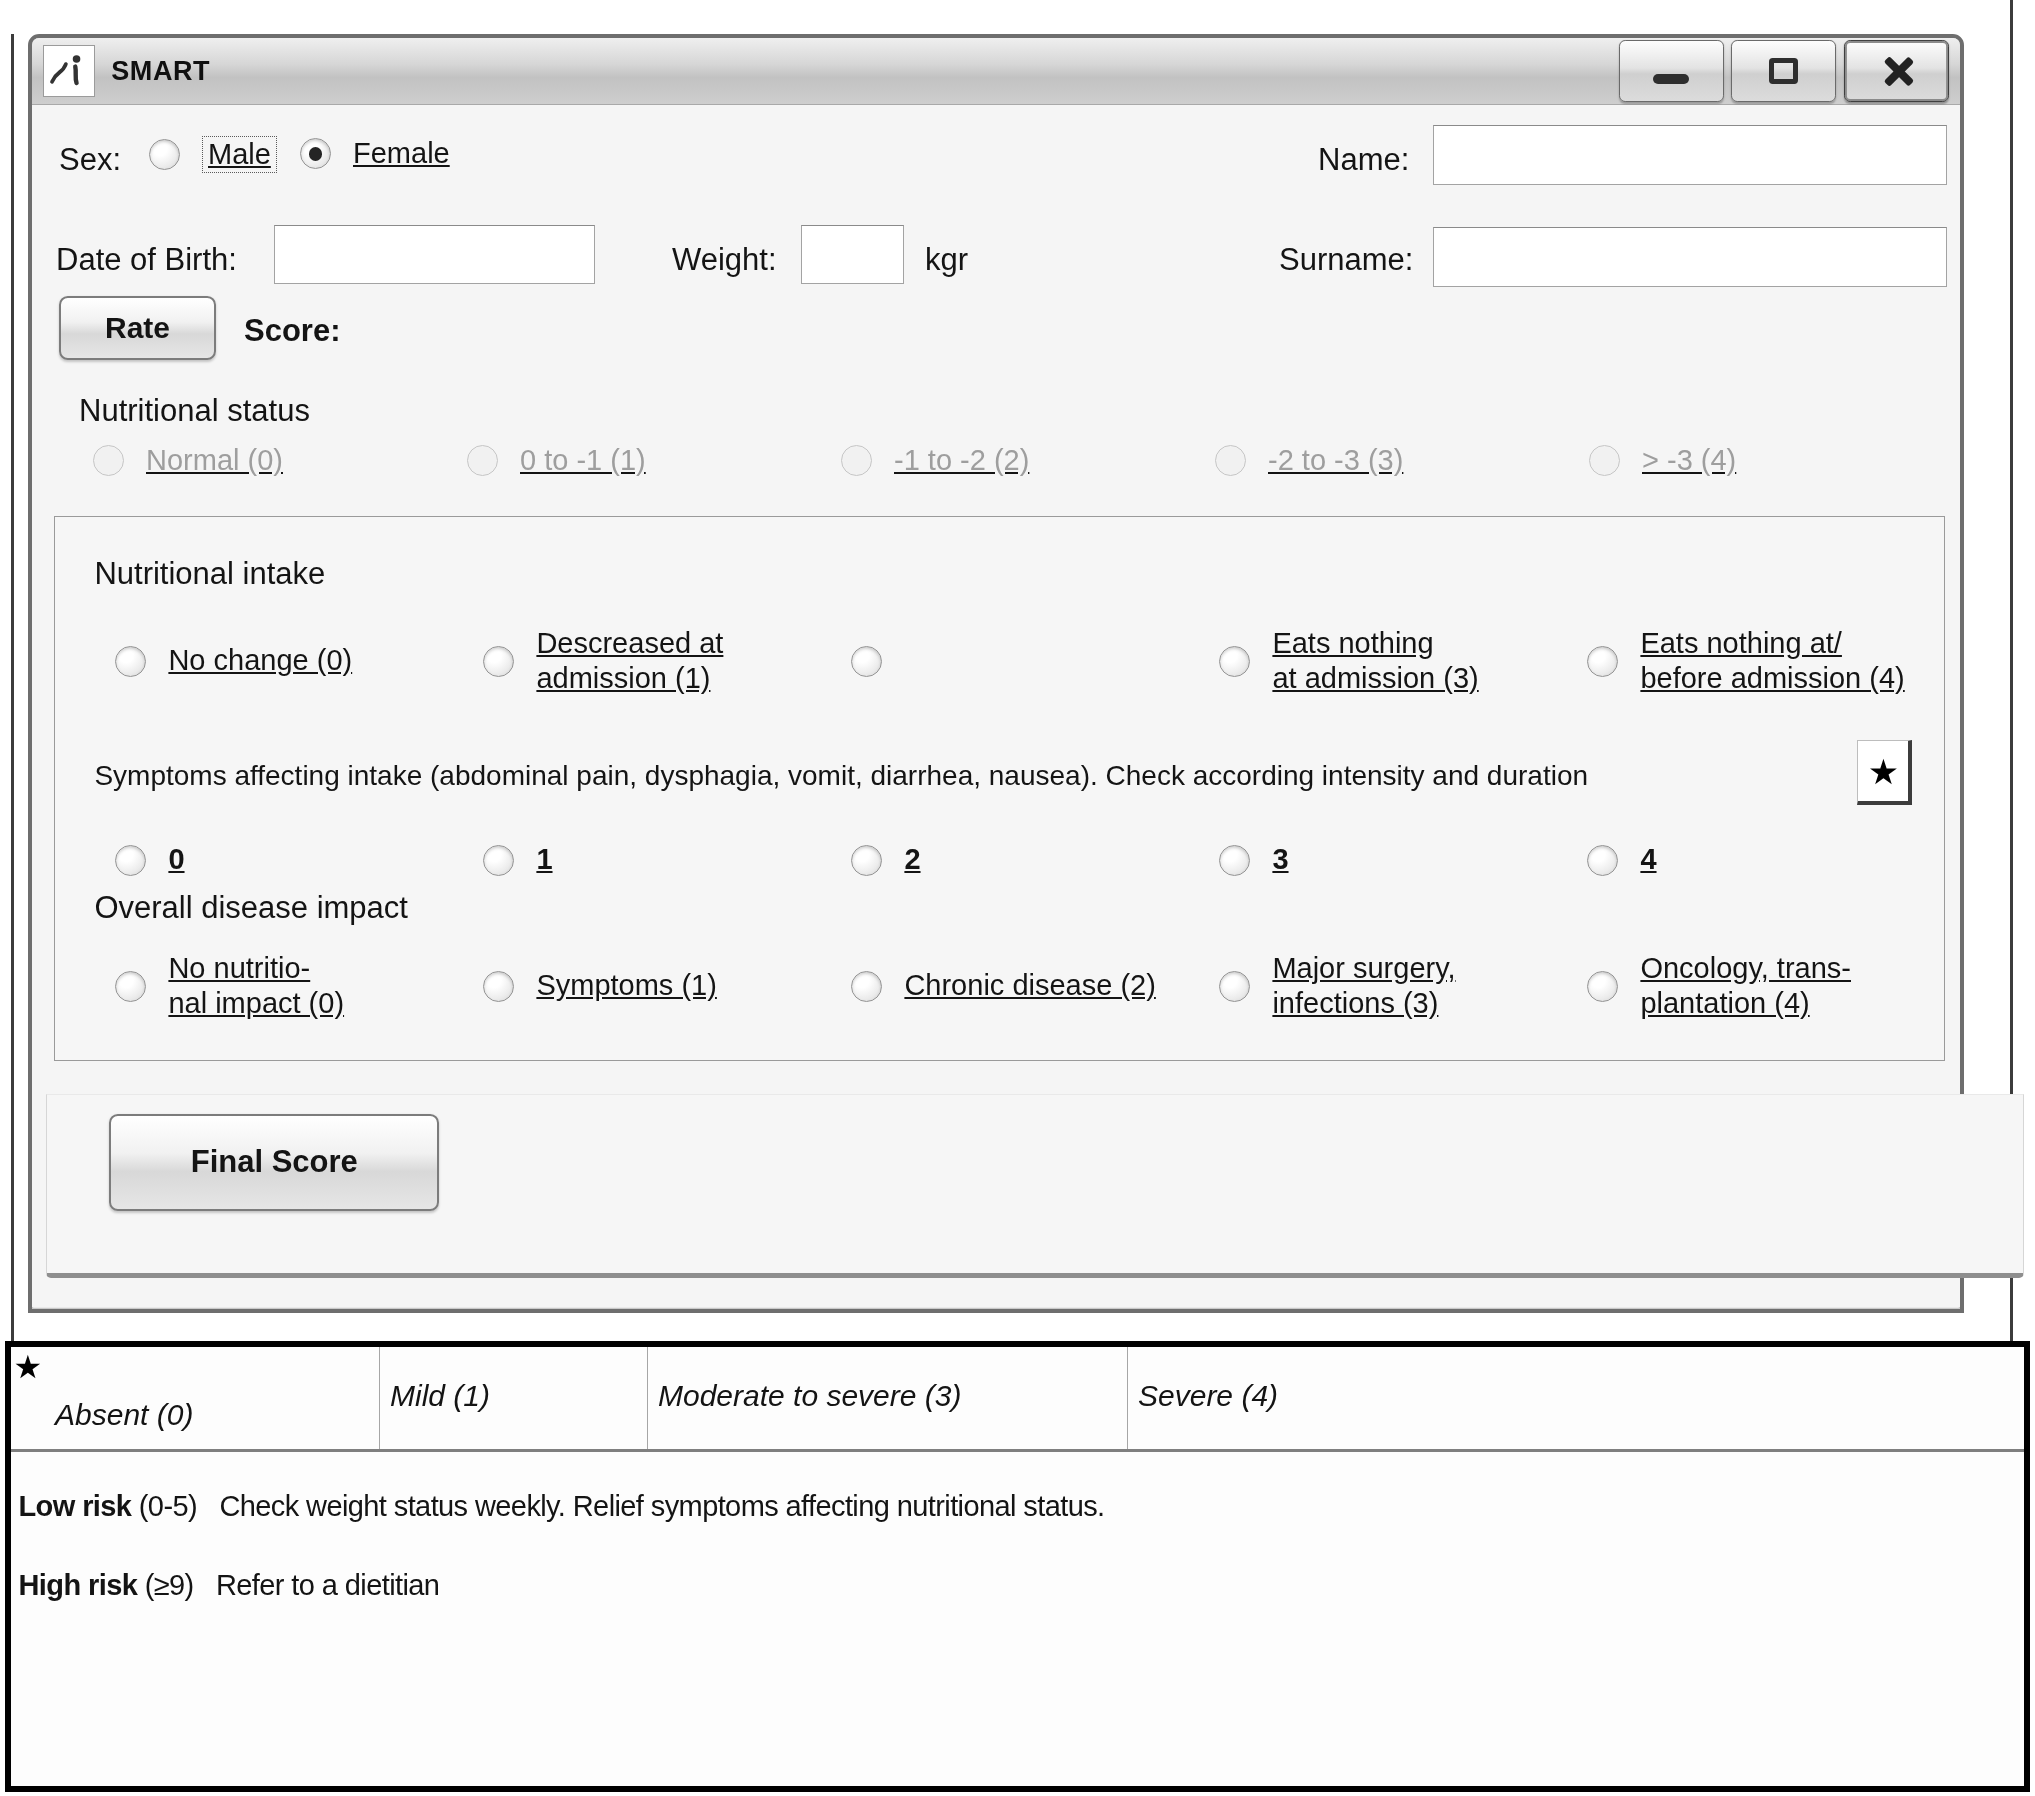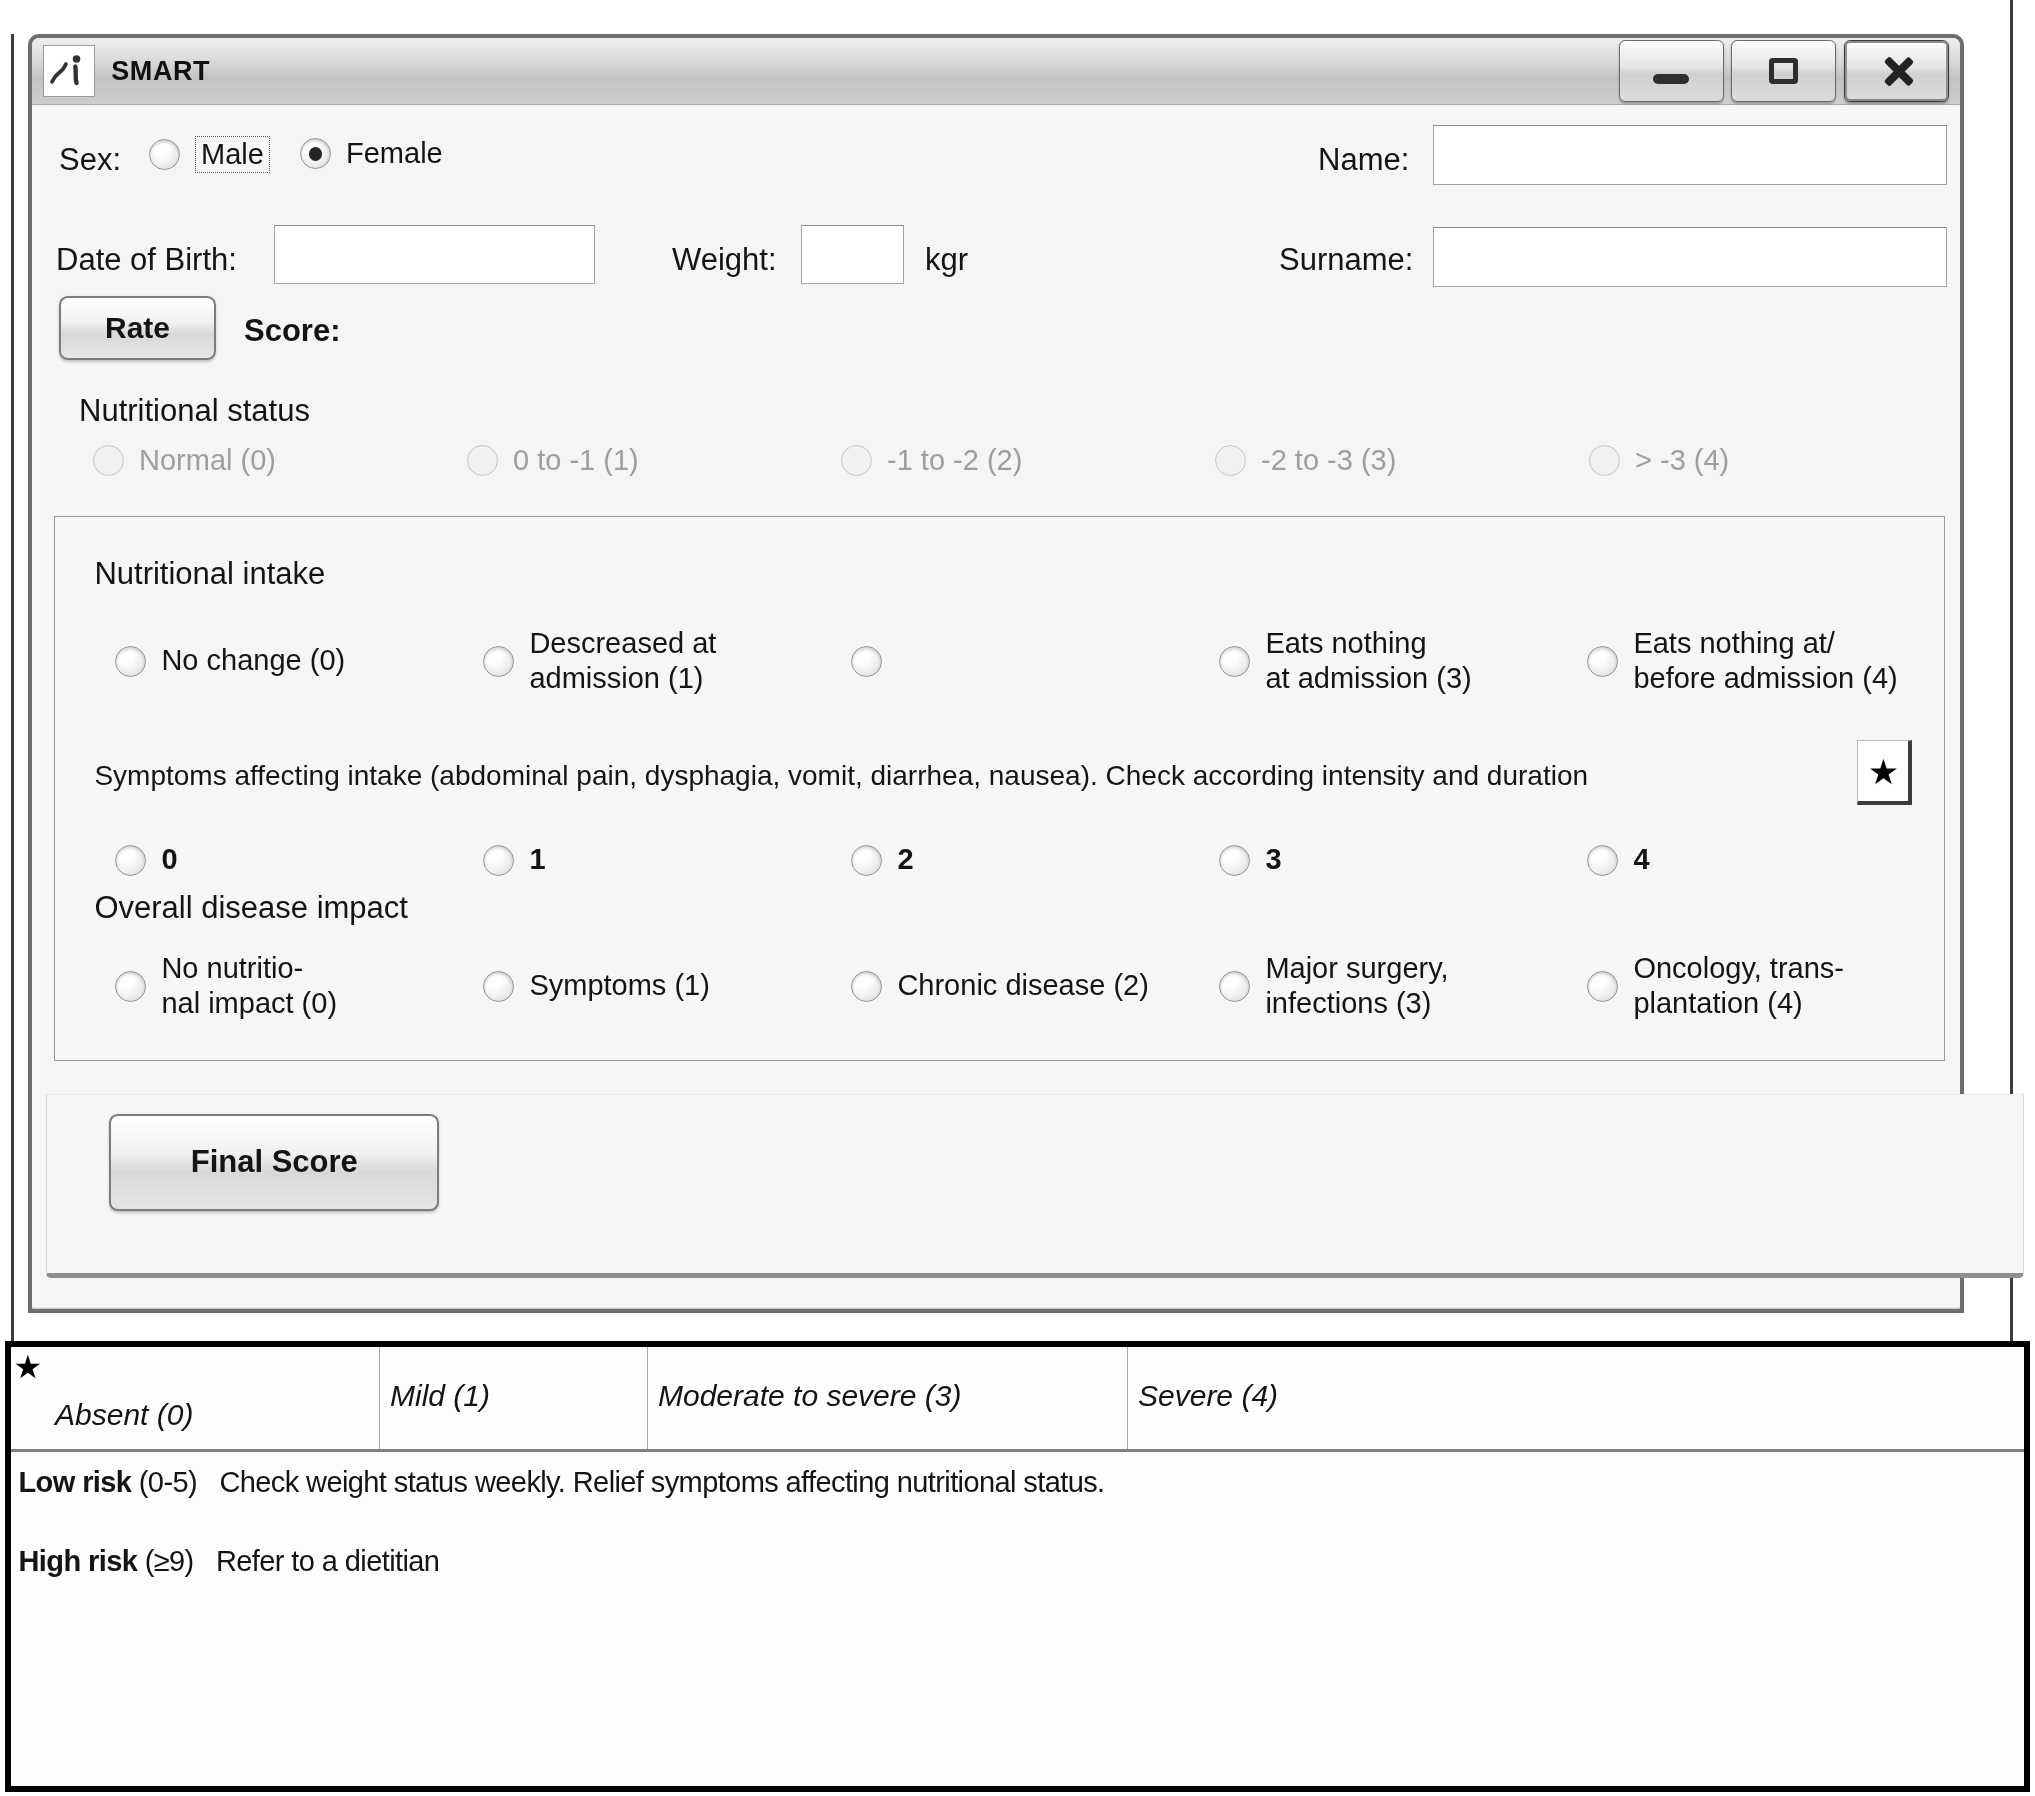--- a/index.html
+++ b/index.html
@@ -46,21 +46,21 @@
 
   
   .radio { flex:0 0 auto; width:31px; height:31px; border-radius:50%;
            border:1.9px solid #949494;
            background:radial-gradient(circle at 35% 30%, #ffffff 25%, #ececec 65%, #d5d5d5);
            box-shadow:inset 0 1.9px 3.1px rgba(0,0,0,.18);
            display:flex; align-items:center; justify-content:center; }
   .radio.checked::after { content:""; width:13.7px; height:13.7px; border-radius:50%; background:#242424; }
   .radio.disabled { border-color:#c6c6c6; background:#f1f1f1; box-shadow:none; }
 
-  .opt { display:flex; align-items:center; gap:15px; }
+  .opt { display:flex; align-items:center; gap:22px;text-decoration:underline; }
   .opt .olabel { font-size:29px; line-height:1.22; }
   .opt .olabel.dim { color:#9e9e9e; }
 
   .row-grid { position:absolute; display:grid; }
 
   .focus-rect { border:1.9px dotted #5a5a5a; padding:0 5px; }
 
   .btn { position:absolute; border:2.5px solid #7c7c7c; border-radius:8.7px;
          background:linear-gradient(#ffffff, #f1f1f1 40%, #d8d8d8 60%, #e6e6e6);
          display:flex; align-items:center; justify-content:center;
@@ -82,21 +82,21 @@
   
   .legend { position:absolute; left:5px; top:1341px; width:2025px; height:451px;
             border:6.2px solid #000; background:#fdfdfd; }
   .legend-header { display:flex; height:105px; border-bottom:3.1px solid #7f7f7f; }
   .lh-cell { border-right:1.9px solid #a6a6a6; font-style:italic; font-size:30px;
              padding:32px 0 0 10px; overflow:hidden; white-space:nowrap; }
   .lh-cell:last-child { border-right:none; }
   .lh-first { position:relative; padding-left:44px; padding-top:51px; }
   .legend-star { position:absolute; left:2.5px; top:1.2px; font-size:32px; font-style:normal; color:#000; }
   .legend-body { padding:6.2px 11.2px 0 7.5px; font-size:29px; letter-spacing:-0.6px; }
-  .legend-body p { white-space:pre-wrap; line-height:1.68; }
+  .legend-body p { white-space:pre-wrap; line-height:1.68;margin-top:24px; }
   .legend-body p + p { margin-top:30px; }
   .legend-body b { letter-spacing:-0.6px; }
 </style>
 </head>
 <body>
 
 <div id="stage">
   <div class="fig-line left"></div>
   <div class="fig-line right"></div>
 

